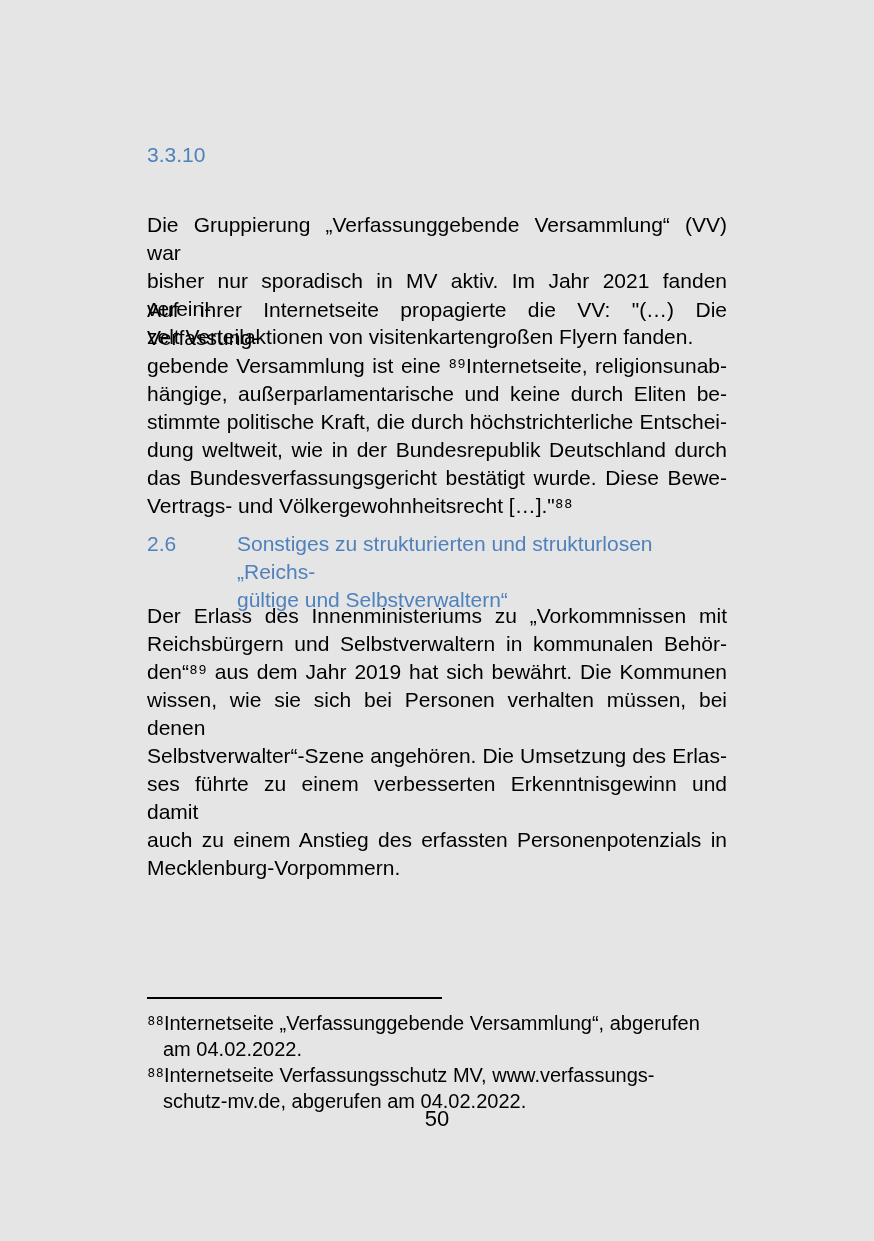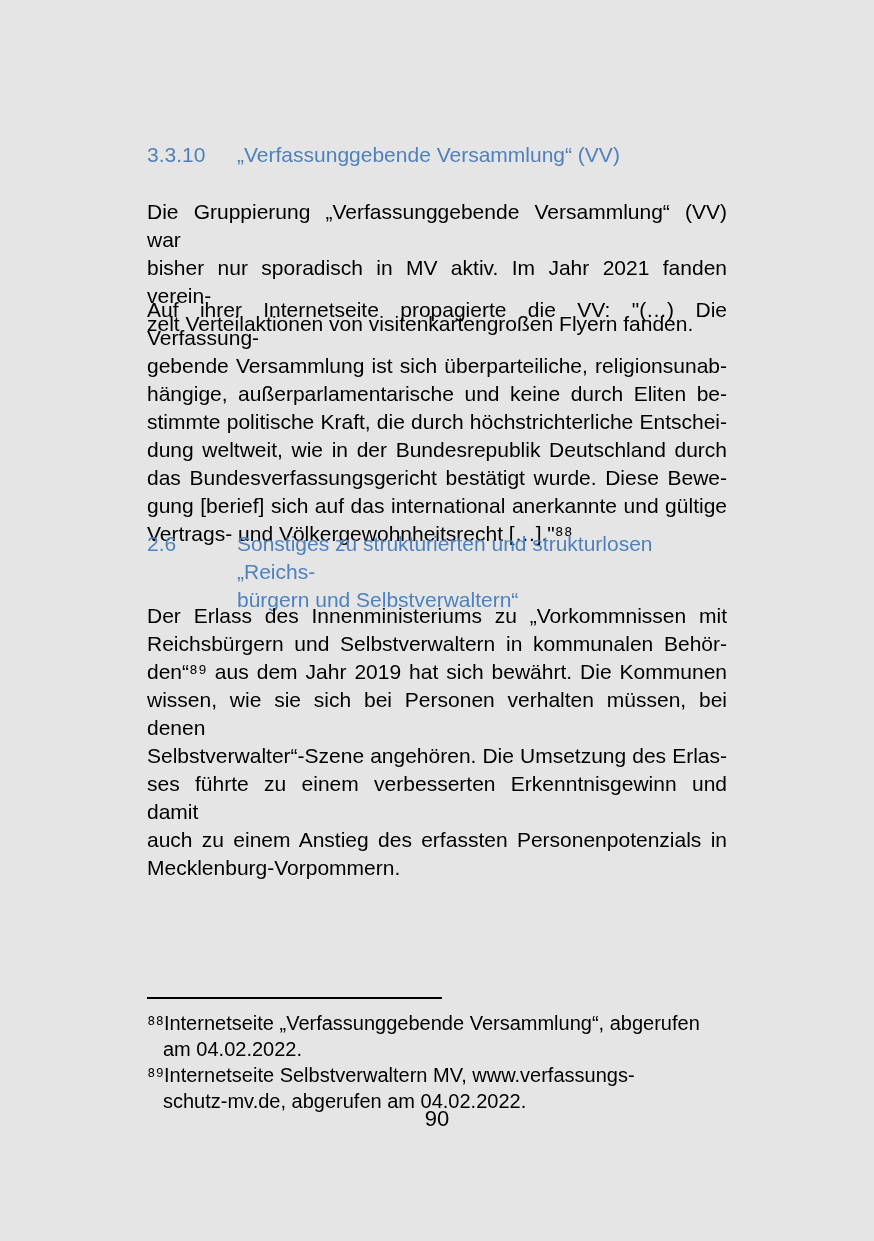--- a/index.html
+++ b/index.html
@@ -69,65 +69,61 @@
     line-height: 28px;
   }
 </style>
 </head>
 <body>
 
 <div class="page">
 
   <div class="block heading" style="top:141px">
     <span class="hnum">3.3.10</span>
-    <span class="htitle">
-      <span class="lline">„Verfassunggebende Versammlung“ (VV)</span>
-    </span>
   </div>
 
-  <div class="block" style="top:198px">
+  <div class="block" style="top:211px">
     <div class="jline">Die Gruppierung „Verfassunggebende Versammlung“ (VV) war</div>
     <div class="jline">bisher nur sporadisch in MV aktiv. Im Jahr 2021 fanden verein-</div>
     <div class="lline">zelt Verteilaktionen von visitenkartengroßen Flyern fanden.</div>
   </div>
 
   <div class="block" style="top:296px">
     <div class="jline">Auf ihrer Internetseite propagierte die VV: "(…) Die Verfassung-</div>
-    <div class="jline">gebende Versammlung ist sich überparteiliche, religionsunab-</div>
+    <div class="jline">gebende Versammlung ist eine ⁸⁹Internetseite, religionsunab-</div>
     <div class="jline">hängige, außerparlamentarische und keine durch Eliten be-</div>
     <div class="jline">stimmte politische Kraft, die durch höchstrichterliche Entschei-</div>
     <div class="jline">dung weltweit, wie in der Bundesrepublik Deutschland durch</div>
     <div class="jline">das Bundesverfassungsgericht bestätigt wurde. Diese Bewe-</div>
-    <div class="jline">gung [berief] sich auf das international anerkannte und gültige</div>
     <div class="lline">Vertrags- und Völkergewohnheitsrecht […]."⁸⁸</div>
   </div>
 
   <div class="block heading" style="top:530px">
     <span class="hnum">2.6</span>
     <span class="htitle">
       <span class="lline" style="display:block">Sonstiges zu strukturierten und strukturlosen „Reichs-</span>
-      <span class="lline" style="display:block">bürgern und Selbstverwaltern“</span>
+      <span class="lline" style="display:block">gültige und Selbstverwaltern“</span>
     </span>
   </div>
 
   <div class="block" style="top:602px">
     <div class="jline">Der Erlass des Innenministeriums zu „Vorkommnissen mit</div>
     <div class="jline">Reichsbürgern und Selbstverwaltern in kommunalen Behör-</div>
     <div class="jline">den“⁸⁹ aus dem Jahr 2019 hat sich bewährt. Die Kommunen</div>
     <div class="jline">wissen, wie sie sich bei Personen verhalten müssen, bei denen</div>
     <div class="jline">Selbstverwalter“-Szene angehören. Die Umsetzung des Erlas-</div>
     <div class="jline">ses führte zu einem verbesserten Erkenntnisgewinn und damit</div>
     <div class="jline">auch zu einem Anstieg des erfassten Personenpotenzials in</div>
     <div class="lline">Mecklenburg-Vorpommern.</div>
   </div>
 
   <div class="rule"></div>
 
   <div class="block footnotes" style="top:1010px">
     <div class="lline">⁸⁸Internetseite „Verfassunggebende Versammlung“, abgerufen</div>
     <div class="lline fn-cont">am 04.02.2022.</div>
-    <div class="lline">⁸⁹Internetseite Selbstverwaltern MV, www.verfassungs-</div>
+    <div class="lline">⁸⁸Internetseite Verfassungsschutz MV, www.verfassungs-</div>
     <div class="lline fn-cont">schutz-mv.de, abgerufen am 04.02.2022.</div>
   </div>
 
-  <div class="pagenum">90</div>
+  <div class="pagenum">50</div>
 
 </div>
 
 </body></html>

